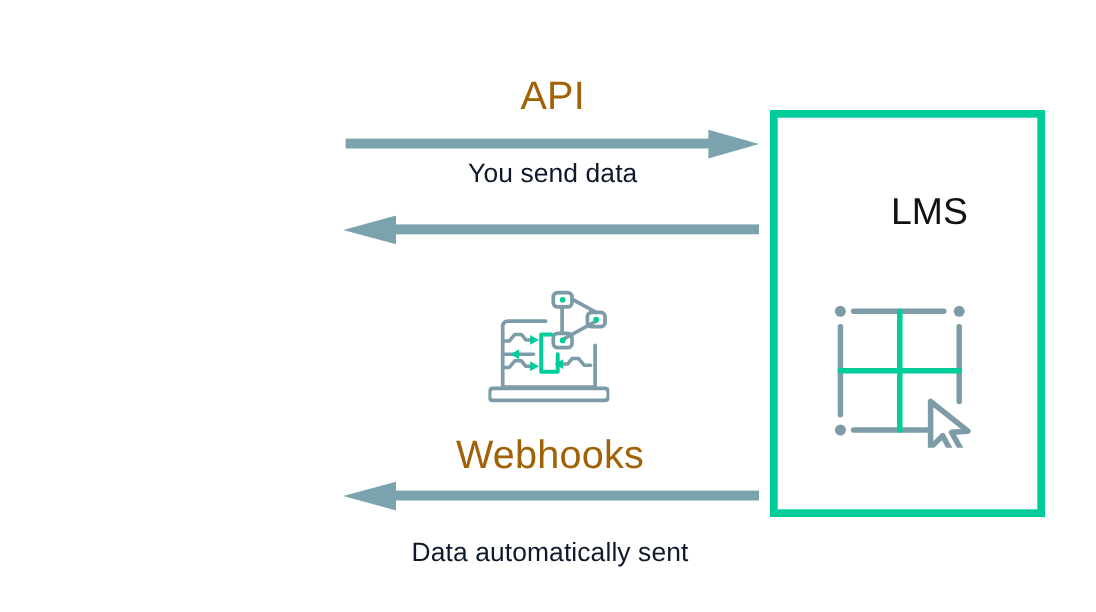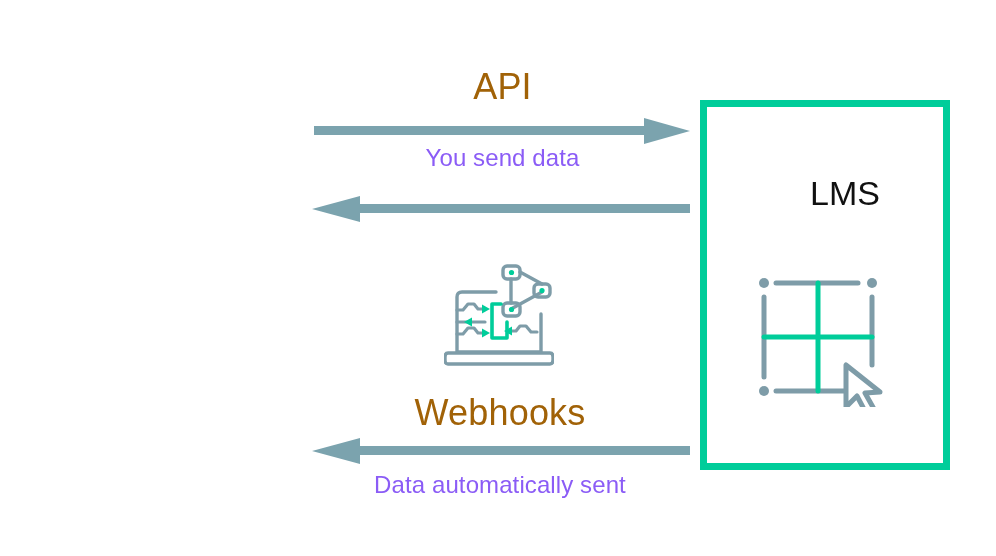--- a/index.html
+++ b/index.html
@@ -76,33 +76,33 @@
     color: #a16207;
     font-size: 36px;
     font-weight: 400;
     line-height: 42px;
     letter-spacing: 0.2px;
     white-space: nowrap;
   }
   .channel-caption {
     position: absolute;
     text-align: center;
-    color: #8b5cf6;
+    color: #0f172a;
     font-size: 24px;
     font-weight: 400;
     line-height: 30px;
     letter-spacing: 0.1px;
     white-space: nowrap;
   }
 
   #api-title      { left: 305px; width: 395px; top: 66px; }
   #api-caption    { left: 305px; width: 395px; top: 143px; }
   #request-caption{ left: 305px; width: 395px; top: 224px; }
   #webhooks-title { left: 300px; width: 400px; top: 392px; text-align: center; }
-  #webhooks-caption{ left: 290px; width: 420px; top: 470px; }
+  #webhooks-caption{ left: 290px; width: 420px; top: 488px; }
 
   #arrow-api      { left: 314px; top: 118px; width: 376px; }
   #arrow-request  { left: 312px; top: 196px; width: 378px; }
   #arrow-webhooks { left: 312px; top: 438px; width: 378px; }
 
   
   #icon-api-integration-wrap {
     position: absolute;
     left: 444px;
     top: 262px;

